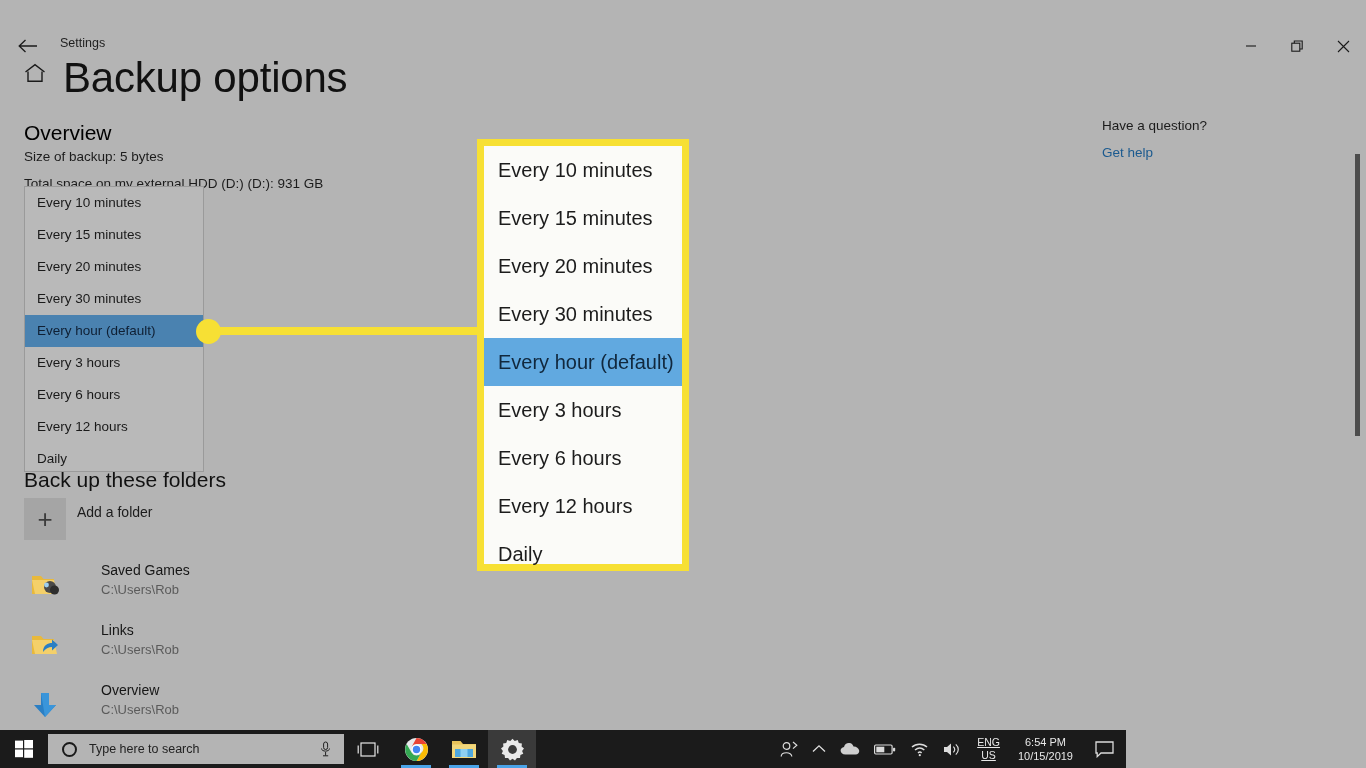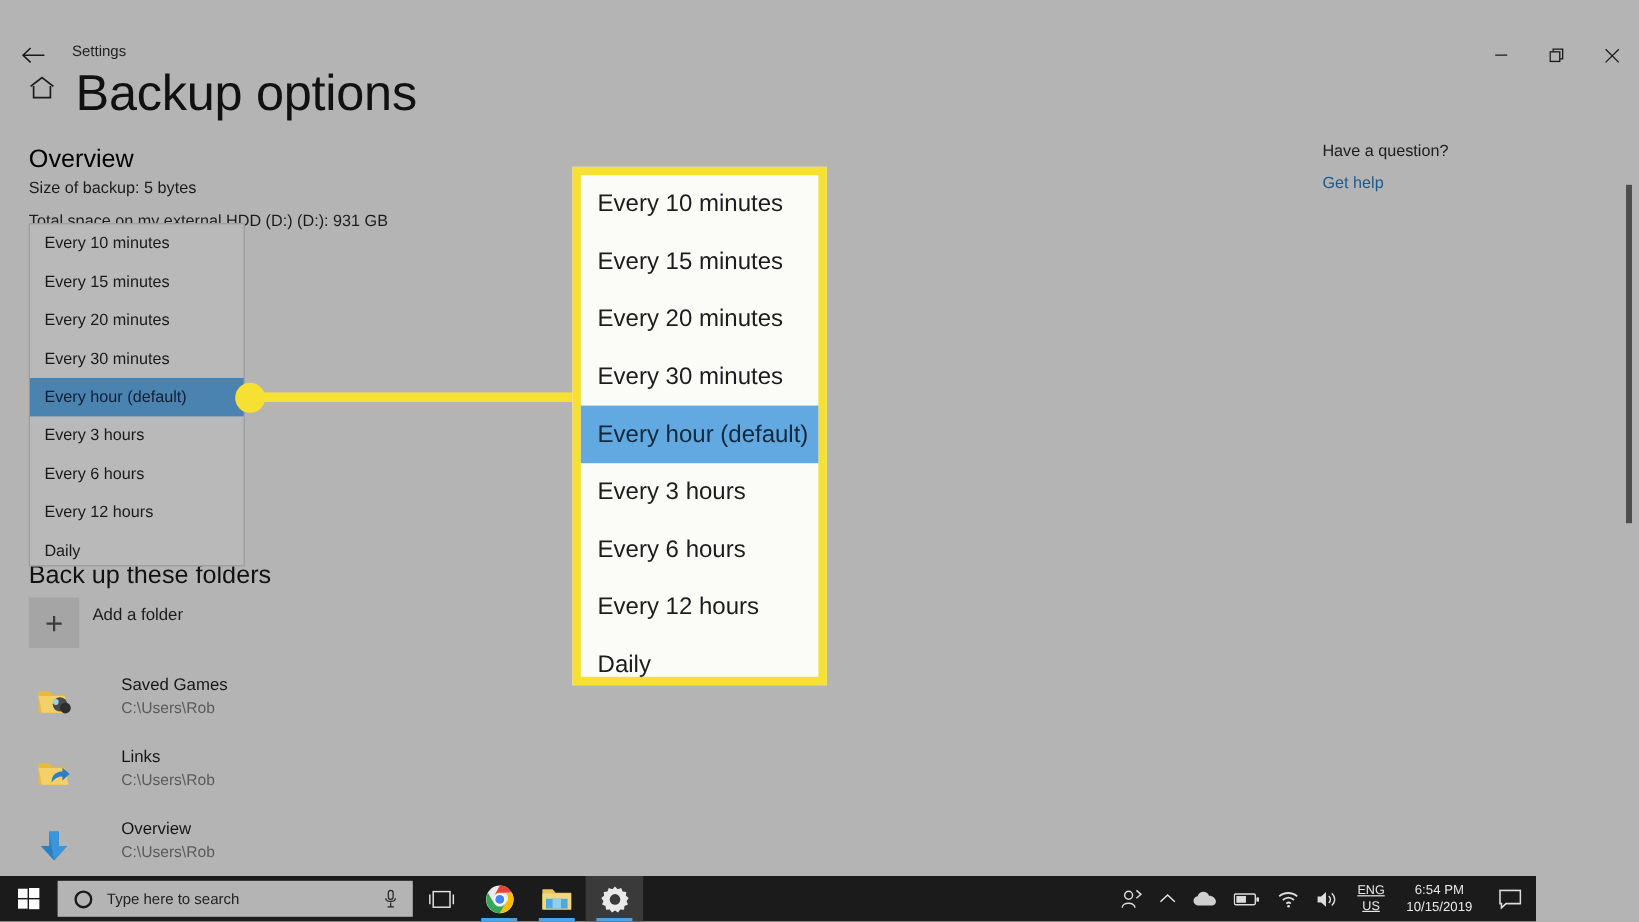--- a/index.html
+++ b/index.html
@@ -167,21 +167,21 @@
   .connector-dot {
     position:absolute; left:196px; top:319px;
     width:25px; height:25px; border-radius:50%;
     background:#f7e034;
     z-index:19;
   }
 
   
   .taskbar {
     position:absolute; left:0; bottom:0;
-    width:1280px; height:38px;
+    width:1126px; height:38px;
     background:#1b1b1b;
     display:flex; align-items:center;
   }
   .start-btn {
     width:48px; height:38px;
     display:flex; align-items:center; justify-content:center;
   }
   .search-box {
     width:296px; height:30px; margin-left:0;
     background:#b4b4b4;

